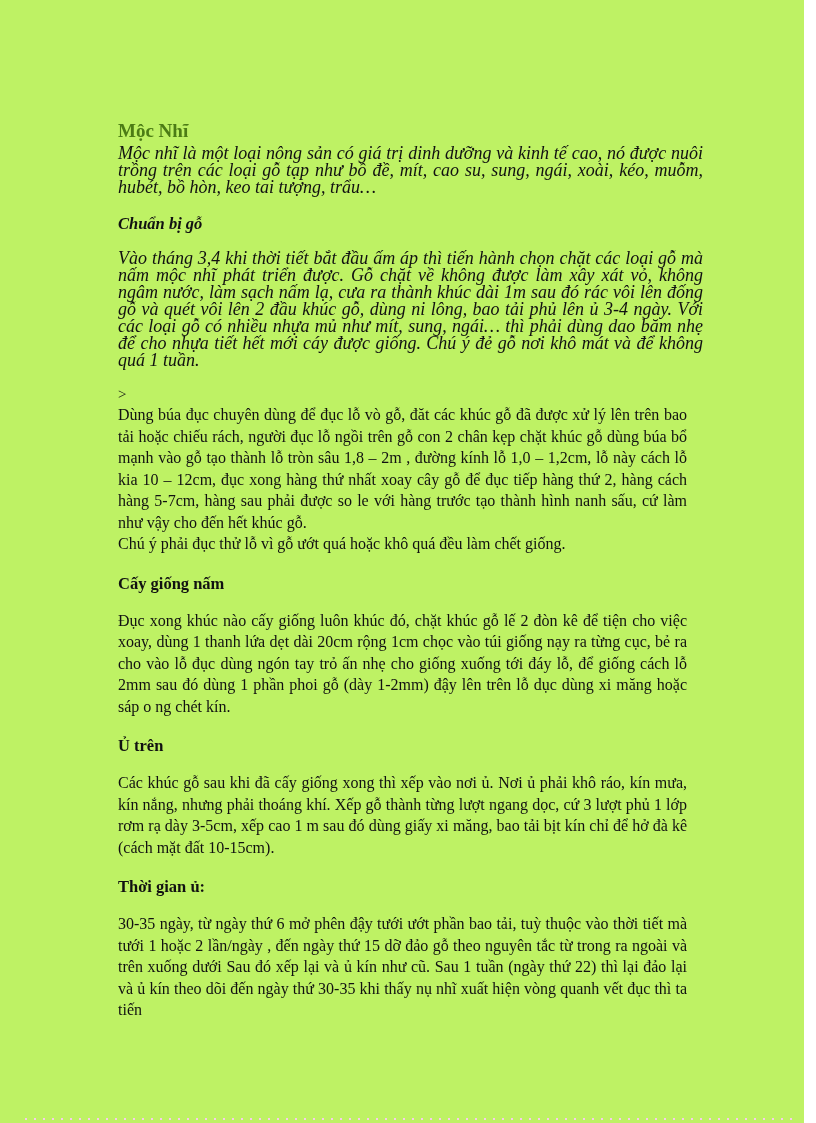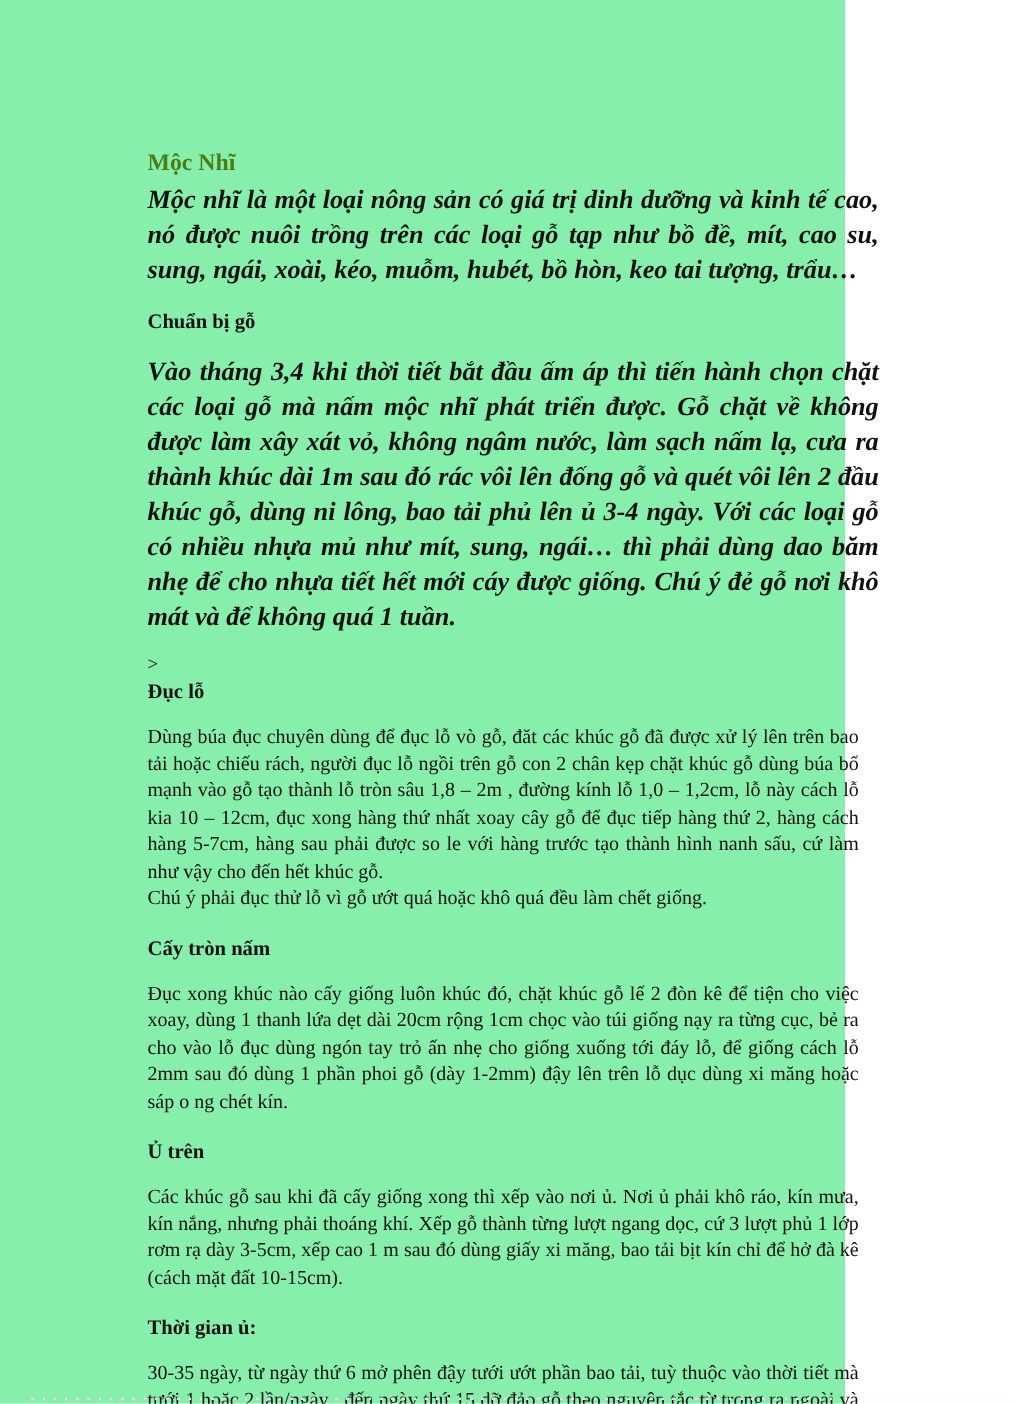--- a/index.html
+++ b/index.html
@@ -5,61 +5,61 @@
   html, body {
     margin: 0;
     padding: 0;
     background: #ffffff;
     width: 816px;
     height: 1123px;
     overflow: hidden;
   }
   .page {
     position: relative;
-    width: 676px;
+    width: 804px;
     height: 1123px;
-    background: #86efac;
+    background: #bef264;
     font-family: "Liberation Serif", "DejaVu Serif", serif;
     color: #111111;
   }
   .content {
     position: absolute;
     top: 0;
     left: 118px;
     width: 585px;
     padding-top: 119px;
   }
   .doc-title {
     font-size: 19px;
     line-height: 23px;
     font-weight: bold;
     color: #4c7c15;
     margin: 0 0 3px 0;
   }
   .lead {
-    font-size: 21px;
-    line-height: 28px;
-    font-weight: bold;
+    font-size: 18px;
+    line-height: 17px;
+    font-weight: normal;
     font-style: italic;
     text-align: justify;
     margin: 0 0 17px 0;
   }
   .lead.tight { margin-bottom: 16px; }
   .plain-line {
     font-size: 15px;
     line-height: 19px;
     margin: 0;
   }
   h2.sec-h {
     font-size: 16.5px;
     line-height: 21px;
     font-weight: bold;
     margin: 0 0 16px 0;
   }
-  h2.sec-h.italic { }
+  h2.sec-h.italic { font-style: italic; }
   .body-p {
     font-size: 16px;
     line-height: 21.5px;
     text-align: justify;
     margin: 0 16px 18px 0;
   }
   .body-p.tight { margin-bottom: 0; }
   .page-break-dots {
     position: absolute;
     left: 25px;
@@ -78,27 +78,26 @@
     <h1 class="doc-title">Mộc Nhĩ</h1>
 
     <p class="lead">Mộc nhĩ là một loại nông sản có giá trị dinh dưỡng và kinh tế cao, nó được nuôi trồng trên các loại gỗ tạp như bồ đề, mít, cao su, sung, ngái, xoài, kéo, muỗm, hubét, bồ hòn, keo tai tượng, trẩu…</p>
 
     <h2 class="sec-h italic">Chuẩn bị gỗ</h2>
 
     <p class="lead tight">Vào tháng 3,4 khi thời tiết bắt đầu ấm áp thì tiến hành chọn chặt các loại gỗ mà nấm mộc nhĩ phát triển được. Gỗ chặt về không được làm xây xát vỏ, không ngâm nước, làm sạch nấm lạ, cưa ra thành khúc dài 1m sau đó rác vôi lên đống gỗ và quét vôi lên 2 đầu khúc gỗ, dùng ni lông, bao tải phủ lên ủ 3-4 ngày. Với các loại gỗ có nhiều nhựa mủ như mít, sung, ngái… thì phải dùng dao băm nhẹ để cho nhựa tiết hết mới cáy được giống. Chú ý đẻ gỗ nơi khô mát và để không quá 1 tuần.</p>
 
     <div class="plain-line">&gt;</div>
 
-    <h2 class="sec-h">Đục lỗ</h2>
 
     <p class="body-p tight">Dùng búa đục chuyên dùng để đục lỗ vò gỗ, đăt các khúc gỗ đã được xử lý lên trên bao tải hoặc chiếu rách, người đục lỗ ngồi trên gỗ con 2 chân kẹp chặt khúc gỗ dùng búa bổ mạnh vào gỗ tạo thành lỗ tròn sâu 1,8 – 2m , đường kính lỗ 1,0 – 1,2cm, lỗ này cách lỗ kia 10 – 12cm, đục xong hàng thứ nhất xoay cây gỗ để đục tiếp hàng thứ 2, hàng cách hàng 5-7cm, hàng sau phải được so le với hàng trước tạo thành hình nanh sấu, cứ làm như vậy cho đến hết khúc gỗ.</p>
 
     <p class="body-p">Chú ý phải đục thử lỗ vì gỗ ướt quá hoặc khô quá đều làm chết giống.</p>
 
-    <h2 class="sec-h">Cấy tròn nấm</h2>
+    <h2 class="sec-h">Cấy giống nấm</h2>
 
     <p class="body-p">Đục xong khúc nào cấy giống luôn khúc đó, chặt khúc gỗ lế 2 đòn kê để tiện cho việc xoay, dùng 1 thanh lứa dẹt dài 20cm rộng 1cm chọc vào túi giống nạy ra từng cục, bẻ ra cho vào lỗ đục dùng ngón tay trỏ ấn nhẹ cho giống xuống tới đáy lỗ, để giống cách lỗ 2mm sau đó dùng 1 phần phoi gỗ (dày 1-2mm) đậy lên trên lỗ dục dùng xi măng hoặc sáp o  ng chét kín.</p>
 
     <h2 class="sec-h">Ủ trên</h2>
 
     <p class="body-p">Các khúc gỗ sau khi đã cấy giống xong thì xếp vào nơi ủ. Nơi ủ phải khô ráo, kín mưa, kín nắng, nhưng phải thoáng khí. Xếp gỗ thành từng lượt ngang dọc, cứ 3 lượt phủ 1 lớp rơm rạ dày 3-5cm, xếp cao 1 m sau đó dùng giấy xi măng, bao tải bịt kín chỉ để hở đà kê (cách mặt đất 10-15cm).</p>
 
     <h2 class="sec-h">Thời gian ủ:</h2>
 
     <p class="body-p tight">30-35 ngày, từ ngày thứ 6 mở phên đậy tưới ướt phần bao tải, tuỳ thuộc vào thời tiết mà tưới 1 hoặc 2 lần/ngày , đến ngày thứ 15 dỡ đảo gỗ theo nguyên tắc từ trong ra ngoài và trên xuống dưới Sau đó xếp lại và ủ kín như cũ. Sau 1 tuần (ngày thứ 22) thì lại đảo lại và ủ kín theo dõi đến ngày thứ 30-35 khi thấy nụ nhĩ xuất hiện vòng quanh vết đục thì ta tiến</p>

